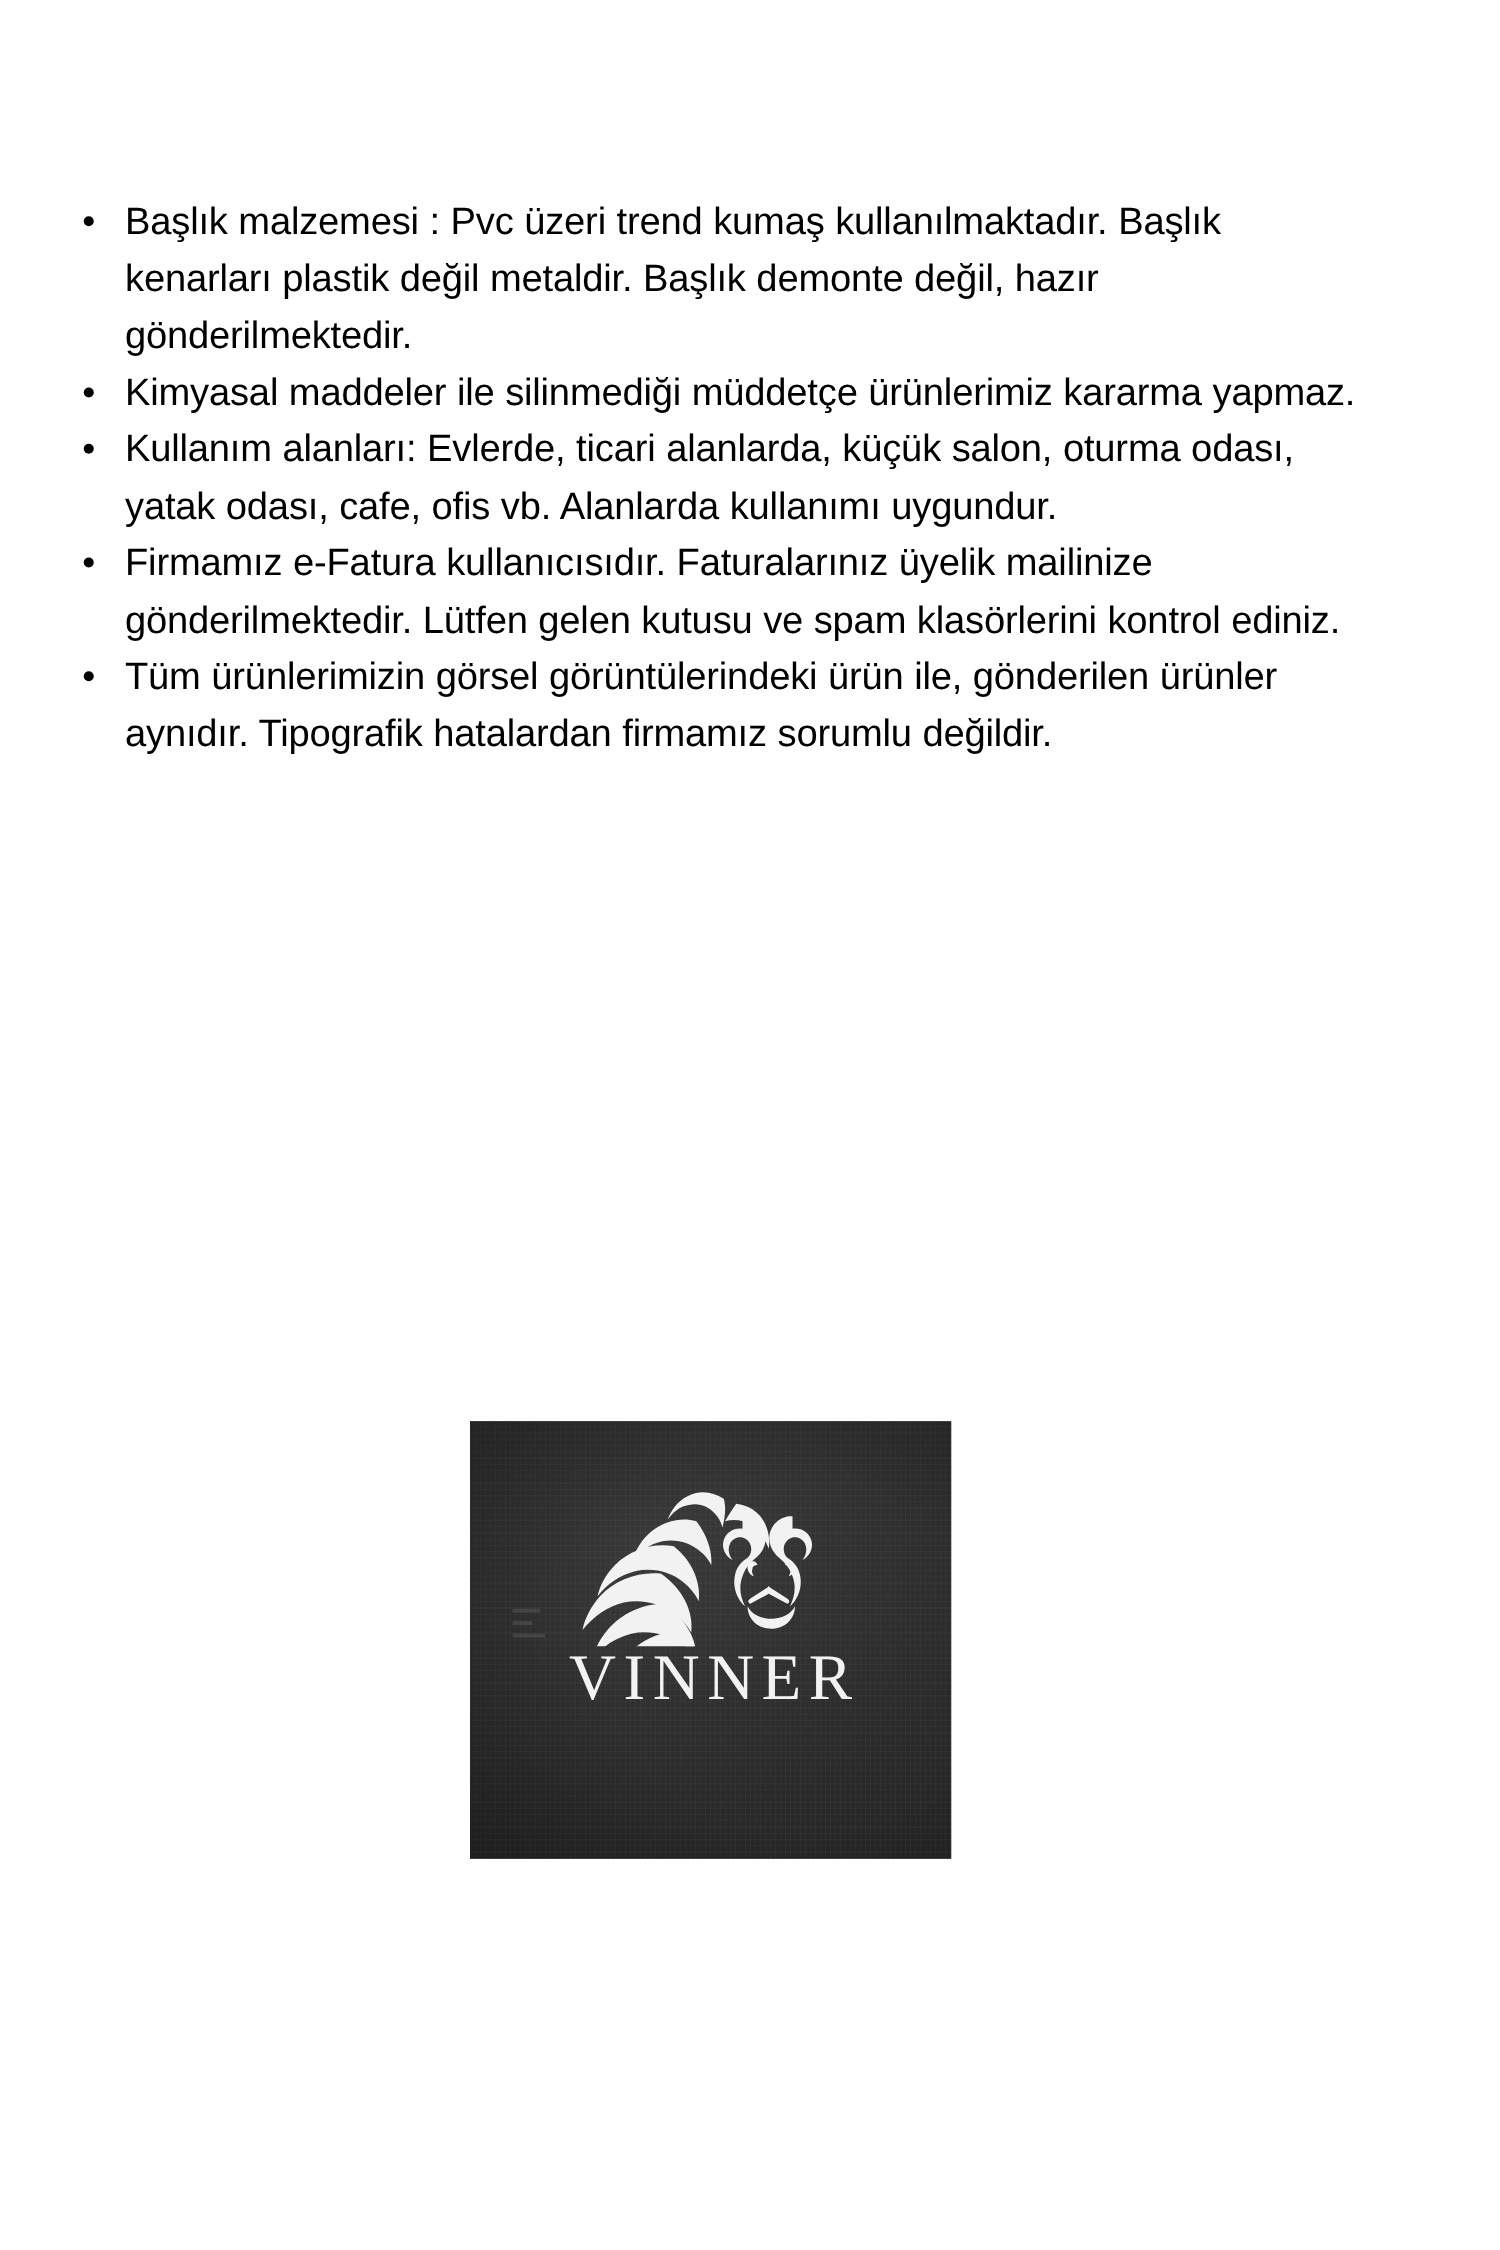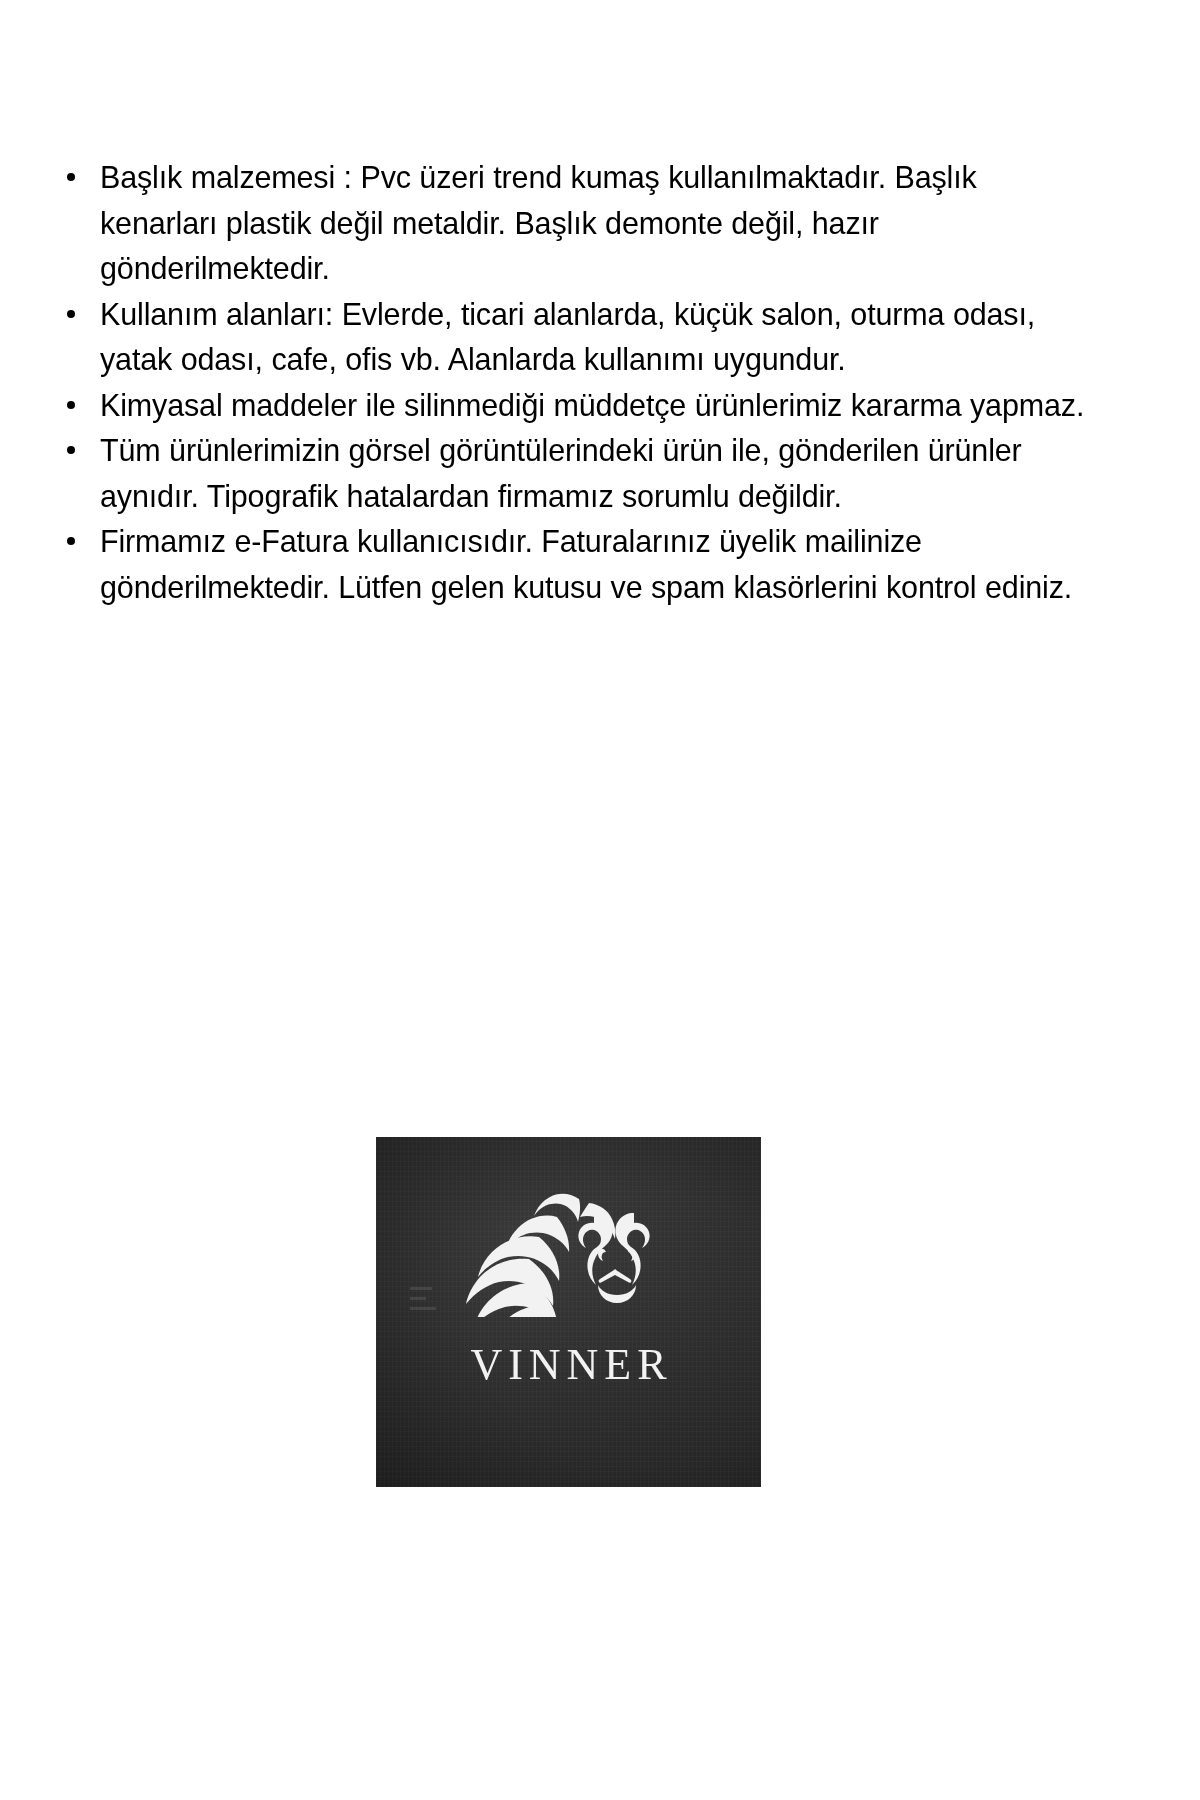--- a/index.html
+++ b/index.html
@@ -107,23 +107,22 @@
   }
 
   .lion-mark {
     margin-top: 52px;
     width: 215px;
     height: 128px;
     display: block;
   }
 
   .brand-wordmark {
-    margin-top: 26px;
     font-family: "Liberation Serif", serif;
-    font-size: 44px;
+    font-size: 52px;
     line-height: 1;
     letter-spacing: 6px;
     color: #f2f2f2;
     text-indent: 6px;
     font-weight: 400;
   }
 
   
   .ghost-marks {
     position: absolute;
@@ -154,36 +153,36 @@
 
       <li class="bullet-item">
         <span class="dot"></span>
         <span>Başlık malzemesi : Pvc üzeri trend kumaş kullanılmaktadır. Başlık kenarları plastik değil metaldir. Başlık demonte değil, hazır gönderilmektedir.</span>
       </li>
 
 
 
       <li class="bullet-item">
         <span class="dot"></span>
+        <span>Kimyasal maddeler ile silinmediği müddetçe ürünlerimiz kararma yapmaz.</span>
+      </li>
+
+      <li class="bullet-item">
+        <span class="dot"></span>
         <span>Kullanım alanları: Evlerde, ticari alanlarda, küçük salon, oturma odası, yatak odası, cafe, ofis vb. Alanlarda kullanımı uygundur.</span>
       </li>
 
       <li class="bullet-item">
         <span class="dot"></span>
-        <span>Kimyasal maddeler ile silinmediği müddetçe ürünlerimiz kararma yapmaz.</span>
+        <span>Firmamız e-Fatura kullanıcısıdır. Faturalarınız üyelik mailinize gönderilmektedir. Lütfen gelen kutusu ve spam klasörlerini kontrol ediniz.</span>
       </li>
 
       <li class="bullet-item">
         <span class="dot"></span>
         <span>Tüm ürünlerimizin görsel görüntülerindeki ürün ile, gönderilen ürünler aynıdır. Tipografik hatalardan firmamız sorumlu değildir.</span>
-      </li>
-
-      <li class="bullet-item">
-        <span class="dot"></span>
-        <span>Firmamız e-Fatura kullanıcısıdır. Faturalarınız üyelik mailinize gönderilmektedir. Lütfen gelen kutusu ve spam klasörlerini kontrol ediniz.</span>
       </li>
 
 
 
     </ul>
   </section>
 
   <figure class="logo-figure">
     <div class="logo-card">
 

